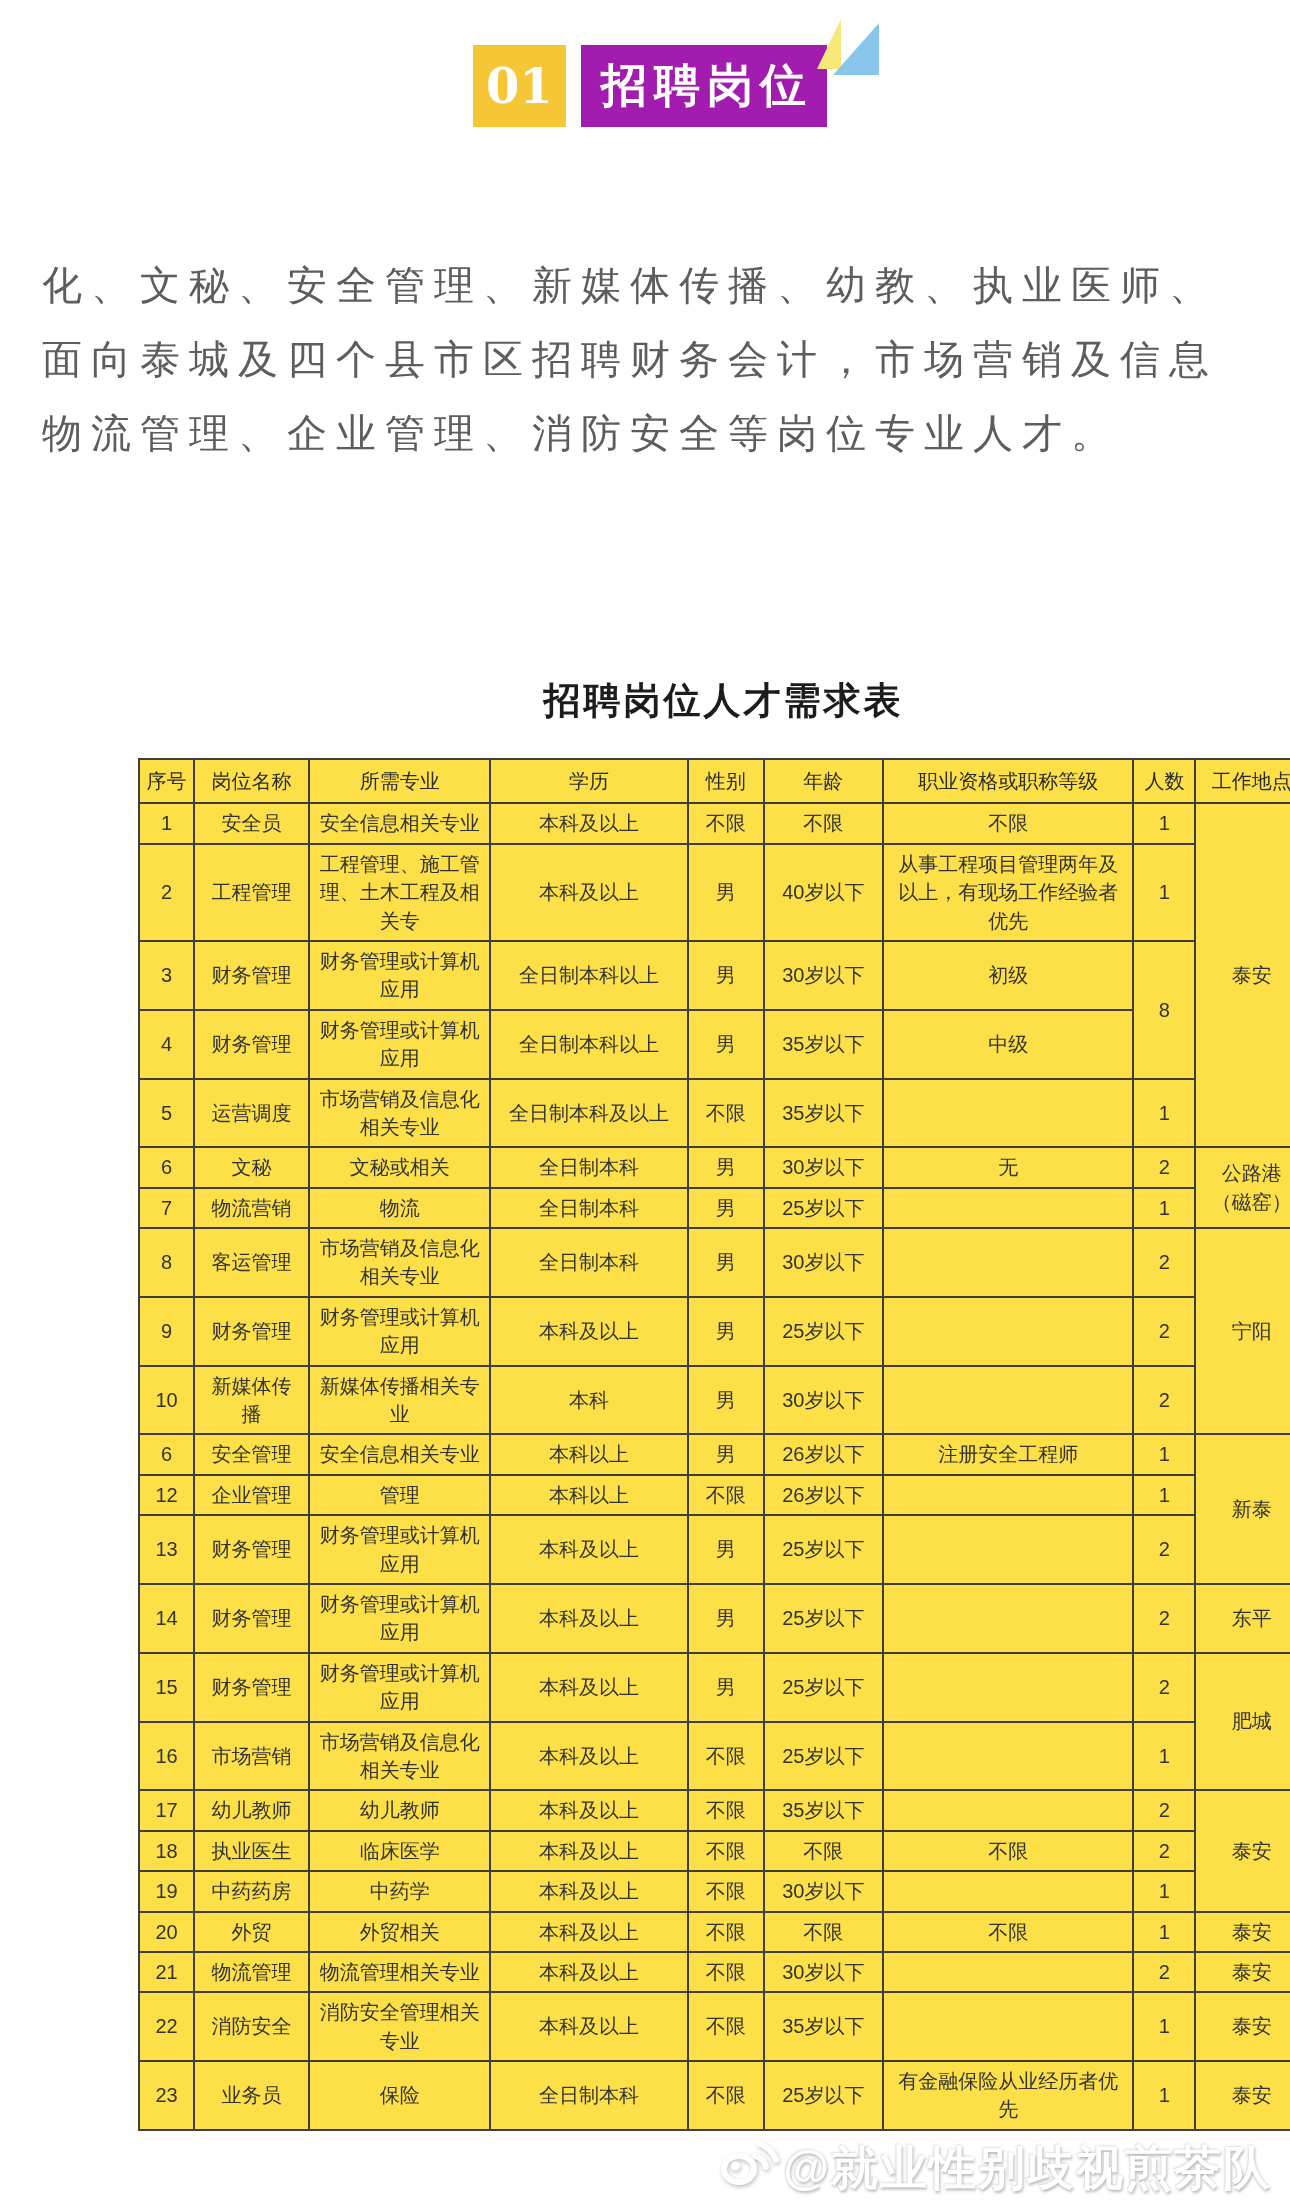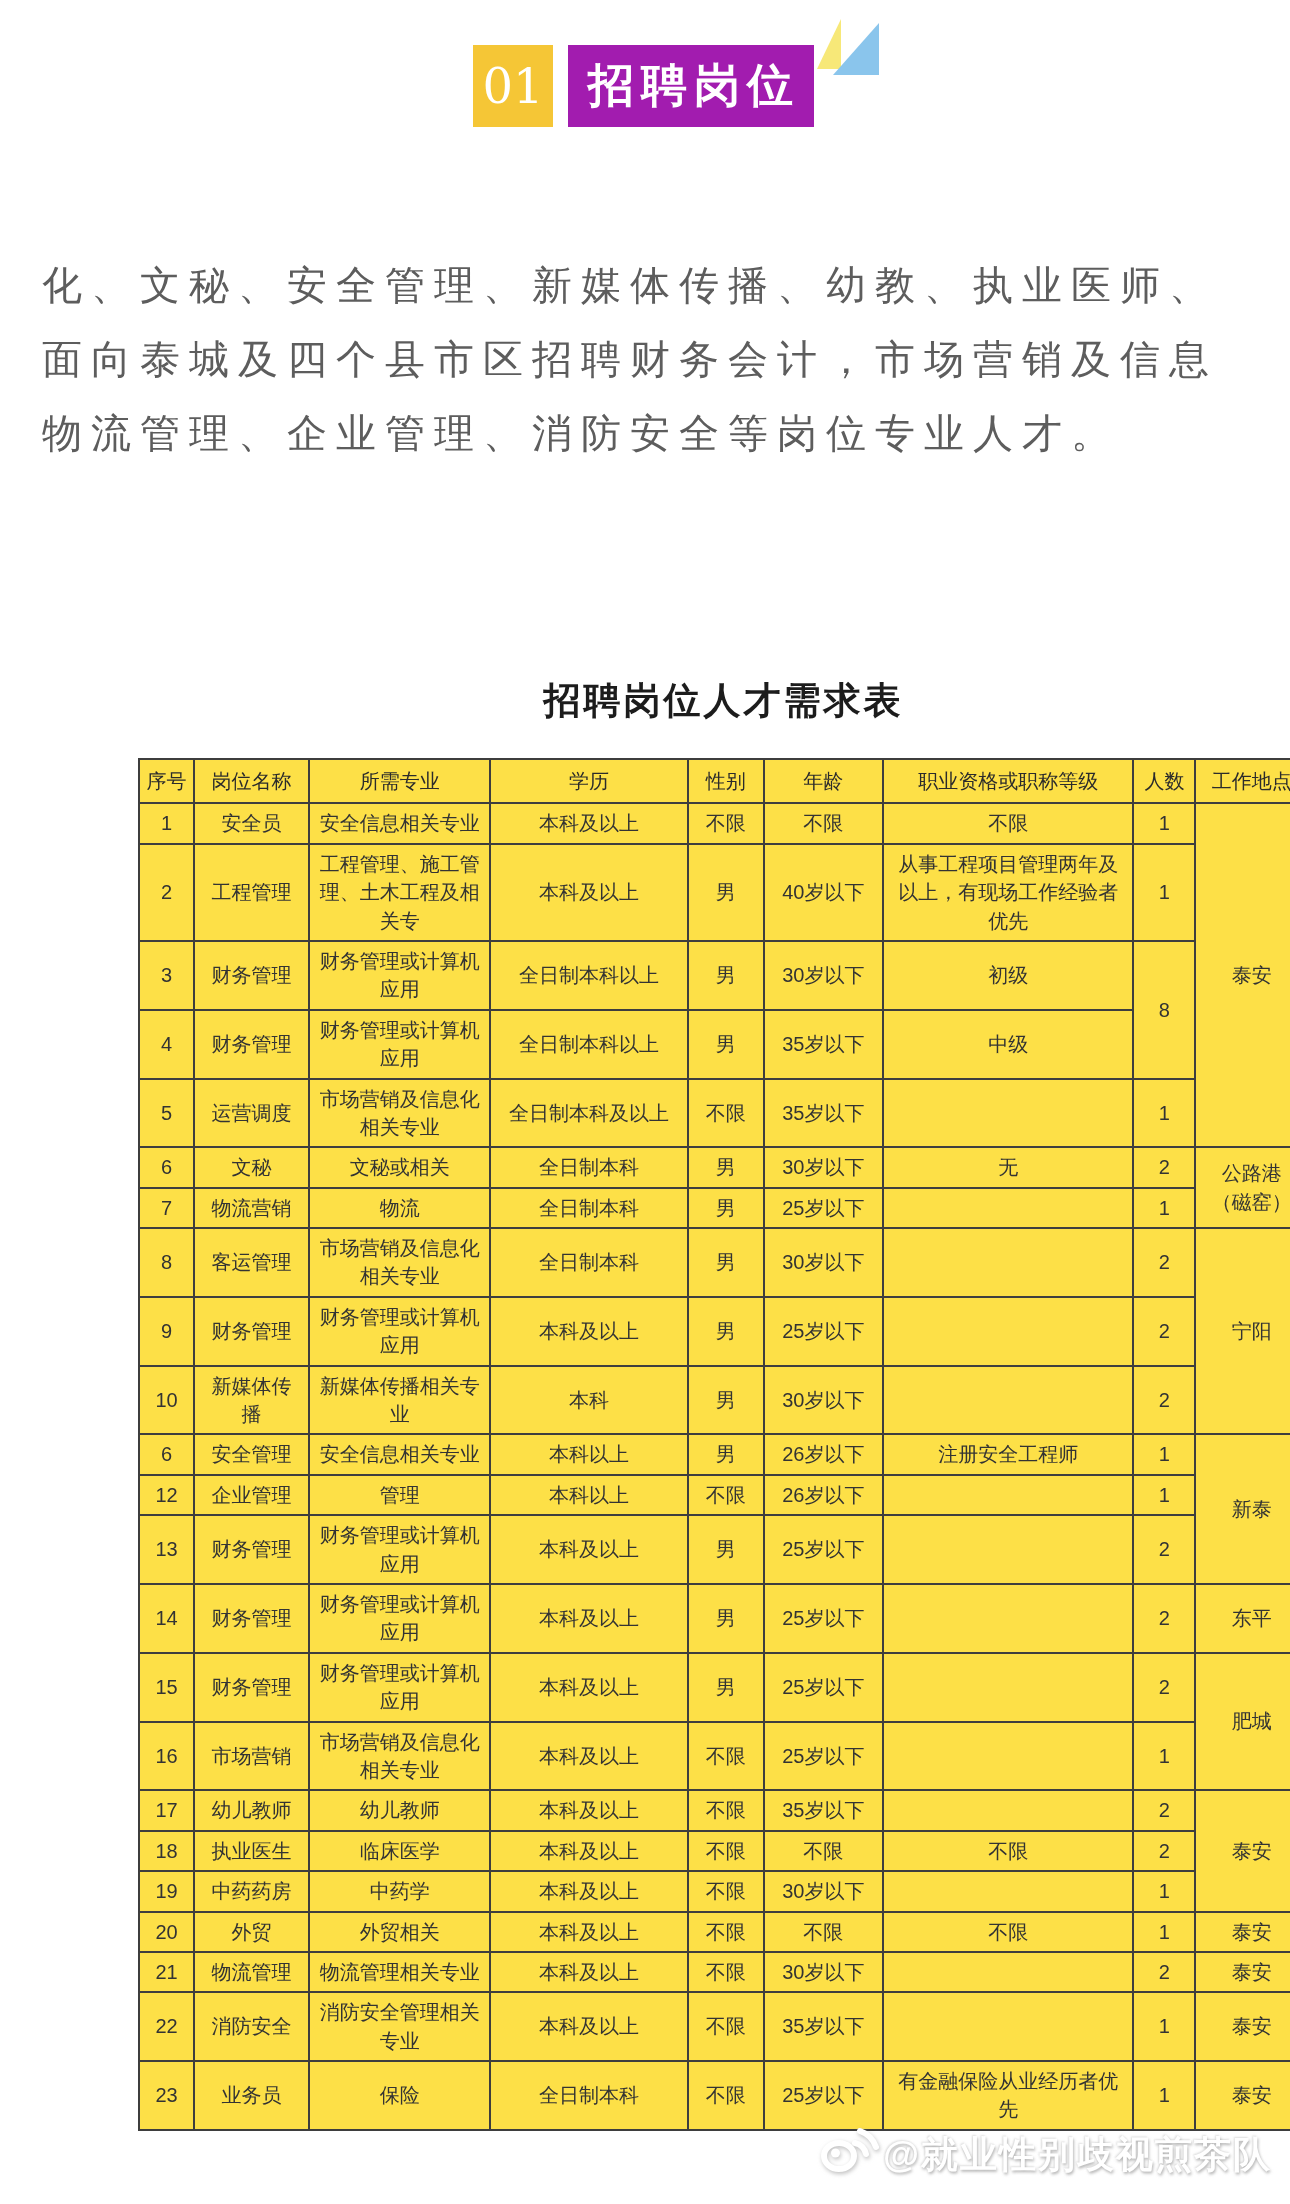--- a/index.html
+++ b/index.html
@@ -10,25 +10,25 @@
     position:relative;
     overflow:hidden;
   }
 
   
   .badge-row {
     position:absolute; top:45px; left:473px;
     display:flex; height:82px;
   }
   .badge-number {
-    width:80px; height:82px;
+    width:93px; height:82px;
     display:flex; align-items:center; justify-content:center;
     color:#fff;
     font-family:"DejaVu Serif", serif;
-    font-size:48px; font-weight:400;
+    font-size:48px; font-weight:700;
   }
   .badge-title {
     margin-left:15px;
     min-width:228px; height:82px;
     display:flex; align-items:center; justify-content:center;
     color:#fff;
     font-size:46px; font-weight:700;
     letter-spacing:7px;
     padding:0 14px 0 20px;
     box-sizing:border-box;
@@ -76,24 +76,24 @@
     font-weight:400;
   }
   table.demand th {
     font-weight:400;
     padding:7px 3px;
     color:#2b2b2b;
   }
 
   
   .watermark {
-    position:absolute; right:18px; bottom:20px;
+    position:absolute; right:18px; bottom:4px;
     display:flex; align-items:center; gap:4px;
     color:#ffffff;
-    font-size:37px; font-weight:700;
+    font-size:47px; font-weight:700;
     letter-spacing:2px;
     text-shadow: 1px 2px 3px rgba(145,145,145,0.65),
                  -1px -1px 2px rgba(170,170,170,0.35);
   }
   .watermark svg { filter: drop-shadow(1px 2px 2px rgba(150,150,150,0.6)); }
 </style>
 </head>
 <body>
 
 <div class="badge-row">

